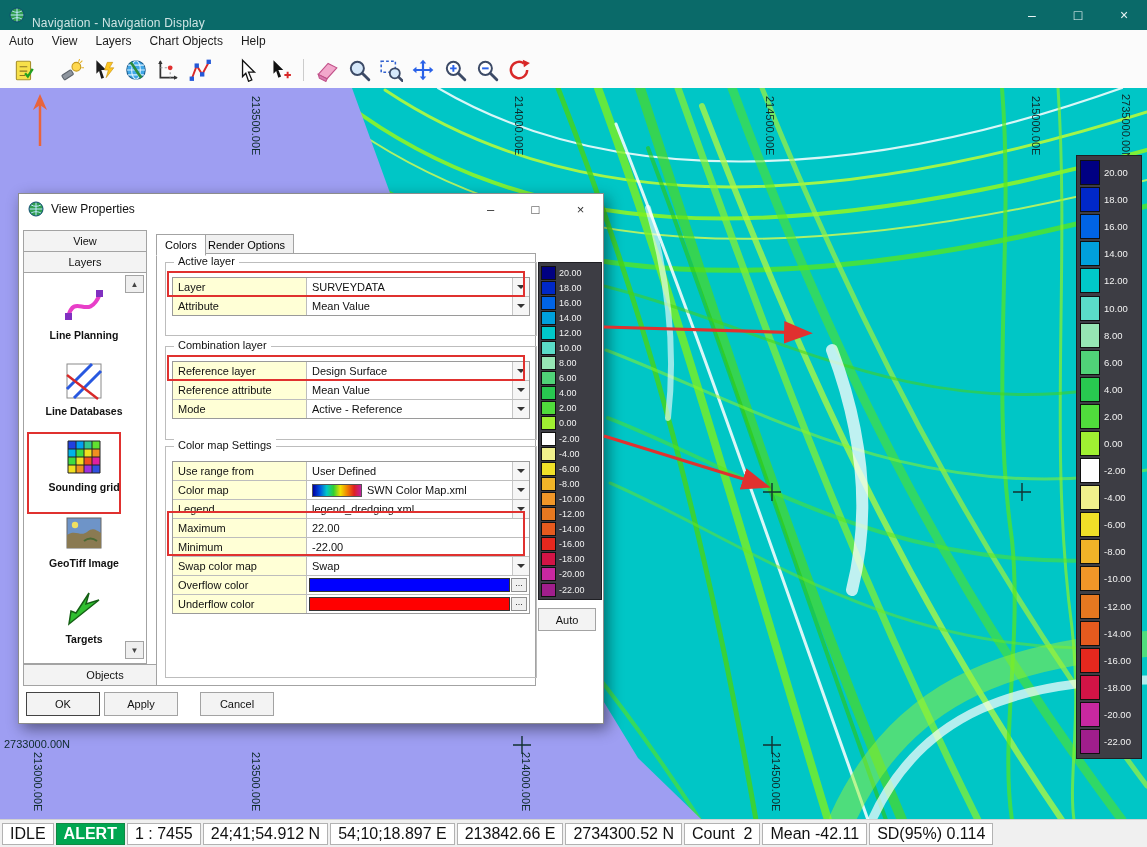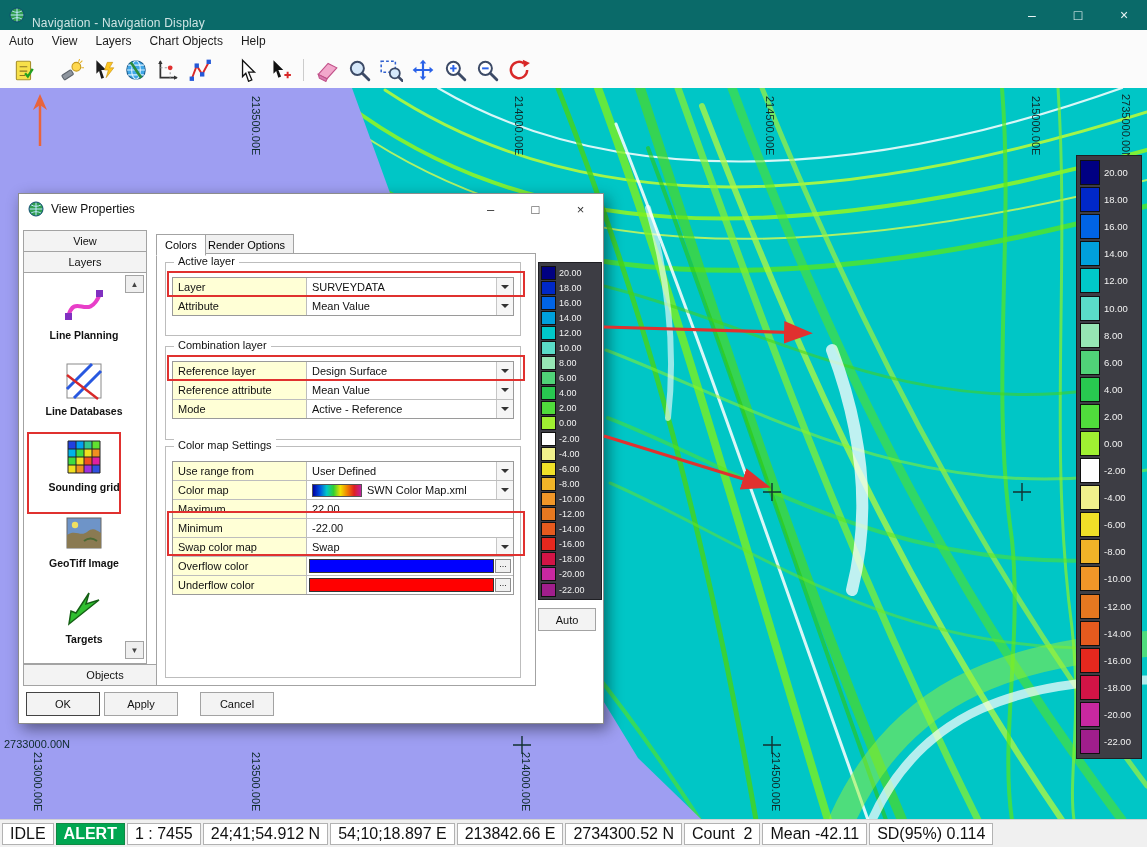--- a/index.html
+++ b/index.html
@@ -65,21 +65,21 @@
   #btn-ok{left:7px;top:498px;width:72px;height:22px;border:1px solid #444;}
   #btn-apply{left:85px;top:498px;width:72px;height:22px;}
   #btn-cancel{left:181px;top:498px;width:72px;height:22px;}
 
   .tab{position:absolute;top:40px;height:19px;display:flex;align-items:center;padding:0 8px;
        border:1px solid #a3a3a3;background:#f0f0f0;font-size:11px;}
   #tab-colors{left:137px;background:#fff;height:20px;z-index:2;border-bottom:1px solid #fff;}
   #tab-render{left:180px;}
   .panel{position:absolute;left:137px;top:59px;width:378px;height:431px;border:1px solid #a3a3a3;background:#fff;}
 
-  .groupbox{position:absolute;left:8px;width:354px;border:1px solid #bdbdbd;}
+  .groupbox{position:absolute;left:8px;width:354px;border:1px solid #bdbdbd;padding-left:16px;}
   .gb-title{position:absolute;top:-8px;left:8px;background:#fff;padding:0 4px;font-size:11px;color:#101010;}
   #gb-active{top:8px;height:72px;}
   #gb-comb{top:92px;height:92px;}
   #gb-colormap{top:192px;height:230px;}
   .prop-table{position:absolute;left:6px;top:14px;right:6px;border:1px solid #9a9a9a;}
   .prop-row{display:flex;height:18px;border-bottom:1px solid #bdbdbd;}
   .prop-row:last-child{border-bottom:none;}
   .prop-label{width:128px;background:#ffffd6;border-right:1px solid #bdbdbd;display:flex;align-items:center;
               padding-left:5px;color:#101010;}
   .prop-value{flex:1;position:relative;display:flex;align-items:center;padding-left:5px;background:#fff;color:#101010;}
@@ -561,20 +561,27 @@
           </div>
           <div class="prop-row">
             <div class="prop-label">Color map</div>
             <div class="prop-value">
               <span class="cm-swatch"></span>
               <span class="pv-text">SWN Color Map.xml</span>
               <span class="dd-arrow"></span>
             </div>
           </div>
           <div class="prop-row">
+            <div class="prop-label">Legend</div>
+            <div class="prop-value">
+              <span class="pv-text">legend_dredging.xml</span>
+              <span class="dd-arrow"></span>
+            </div>
+          </div>
+          <div class="prop-row">
             <div class="prop-label">Maximum</div>
             <div class="prop-value">
               <span class="pv-text">22.00</span>
             </div>
           </div>
           <div class="prop-row">
             <div class="prop-label">Minimum</div>
             <div class="prop-value">
               <span class="pv-text">-22.00</span>
             </div>

